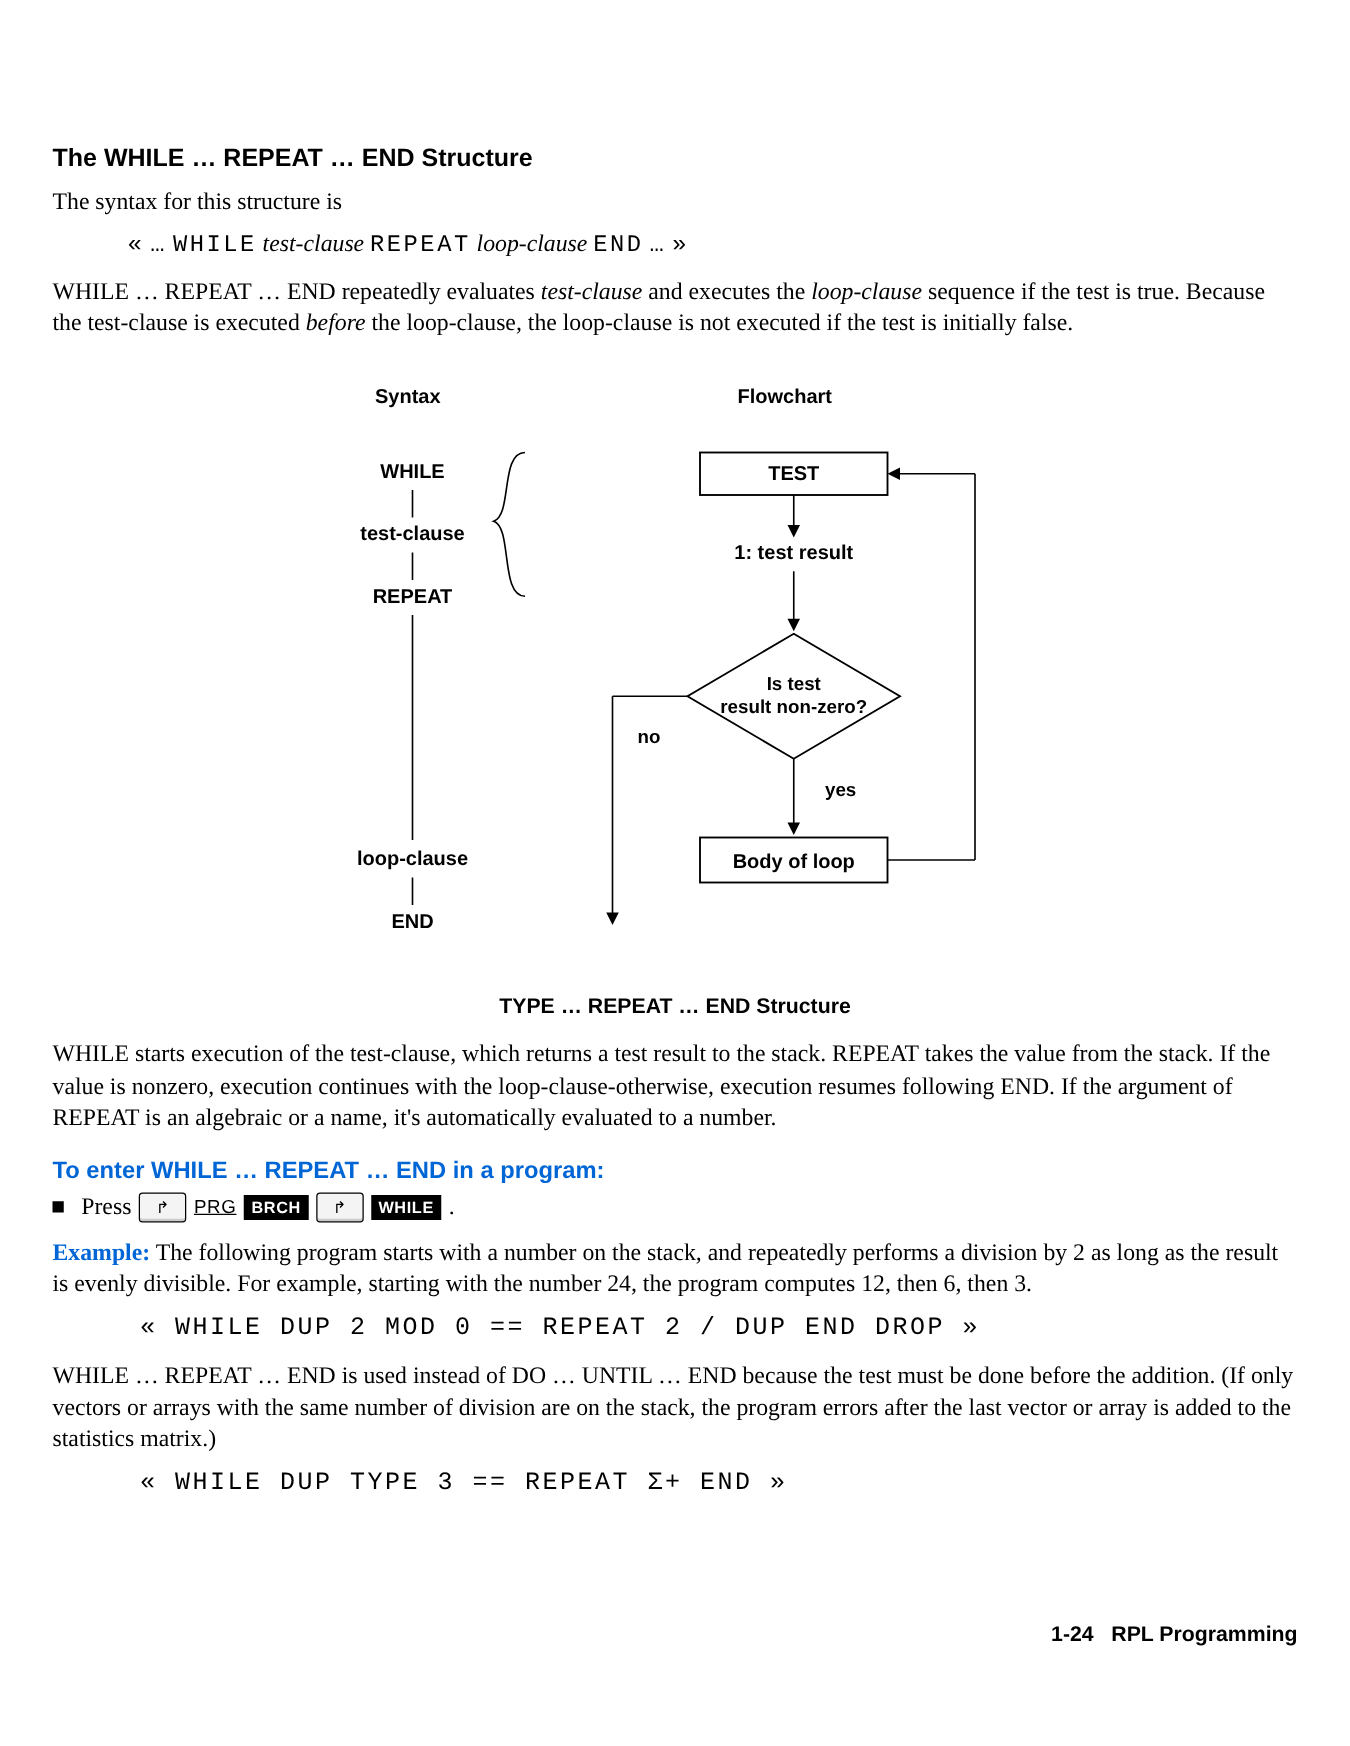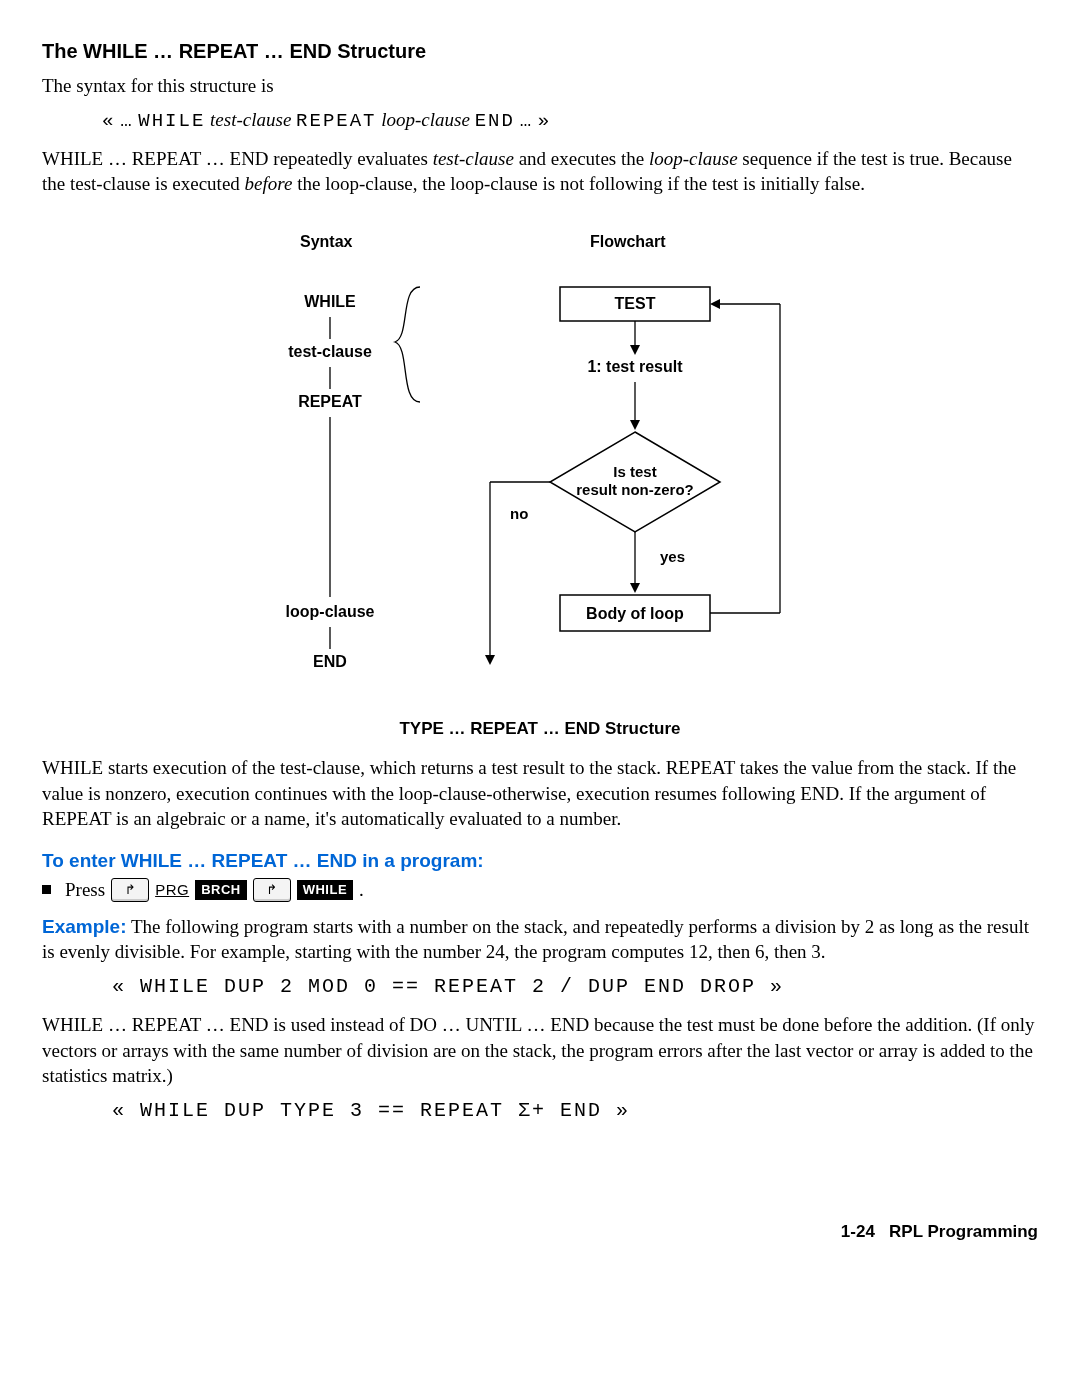--- a/index.html
+++ b/index.html
@@ -5,21 +5,21 @@
   @page { margin: 0; }
   body {
     margin: 0;
     padding: 0;
     background: #fff;
     font-family: Georgia, 'Times New Roman', serif;
     color: #000;
     width: 1080px;
   }
   .page {
-    padding: 40px 42px 40px 42px;
+    padding: 116px 42px 40px 42px;
   }
   h2.section {
     font-family: Arial, Helvetica, sans-serif;
     font-weight: bold;
     font-size: 20px;
     margin: 0 0 10px 0;
   }
   p.body {
     font-size: 19px;
     margin: 0 0 10px 0;
@@ -92,21 +92,21 @@
     background: #000;
     color: #fff;
     font-family: Arial, sans-serif;
     font-weight: bold;
     font-size: 13px;
     padding: 0 6px;
     letter-spacing: 0.5px;
   }
   .ex-label {
     color: #0066d6;
-    font-family: Liberation Sans, sans-serif;
+    font-family: Liberation Serif, serif;
     font-weight: bold;
     font-size: 19px;
   }
   .code-block {
     font-family: "Courier New", monospace;
     letter-spacing: 2px;
     font-size: 20px;
     margin: 10px 0 14px 70px;
   }
   .footer {
@@ -134,21 +134,21 @@
     <span class="kw">WHILE</span>
     <span class="it">test-clause</span>
     <span class="kw">REPEAT</span>
     <span class="it">loop-clause</span>
     <span class="kw">END</span>
     <span class="kw">…</span>
     <span class="kw">»</span>
   </div>
 
   <p class="body">
-    <span>WHILE … REPEAT … END repeatedly evaluates </span><span class="it">test-clause</span><span> and executes the </span><span class="it">loop-clause</span><span> sequence if the test is true. Because the test-clause is executed </span><span class="it">before</span><span> the loop-clause, the loop-clause is not following if the test is initially false.</span>
+    <span>WHILE … REPEAT … END repeatedly evaluates </span><span class="it">test-clause</span><span> and executes the </span><span class="it">loop-clause</span><span> sequence if the test is true. Because the test-clause is executed </span><span class="it">before</span><span> the loop-clause, the loop-clause is not executed if the test is initially false.</span>
   </p>
 
   <div class="figwrap">
     <svg width="700" height="470" viewBox="0 0 700 470">
 
       <text x="110" y="20" font-weight="bold" font-size="16">Syntax</text>
       <text x="400" y="20" font-weight="bold" font-size="16">Flowchart</text>
 
       <text x="140" y="80" text-anchor="middle" font-weight="bold" font-size="16">WHILE</text>
       <line x1="140" y1="90" x2="140" y2="112" stroke="#000" stroke-width="1.3"></line>

